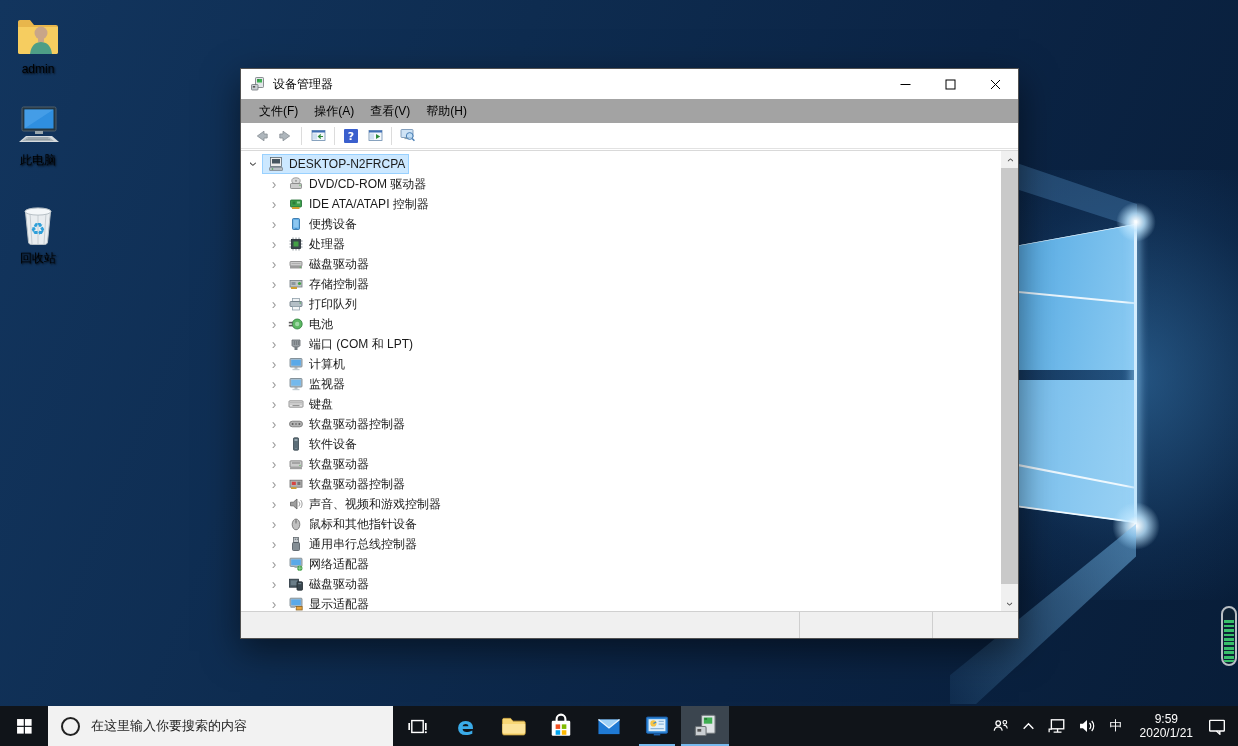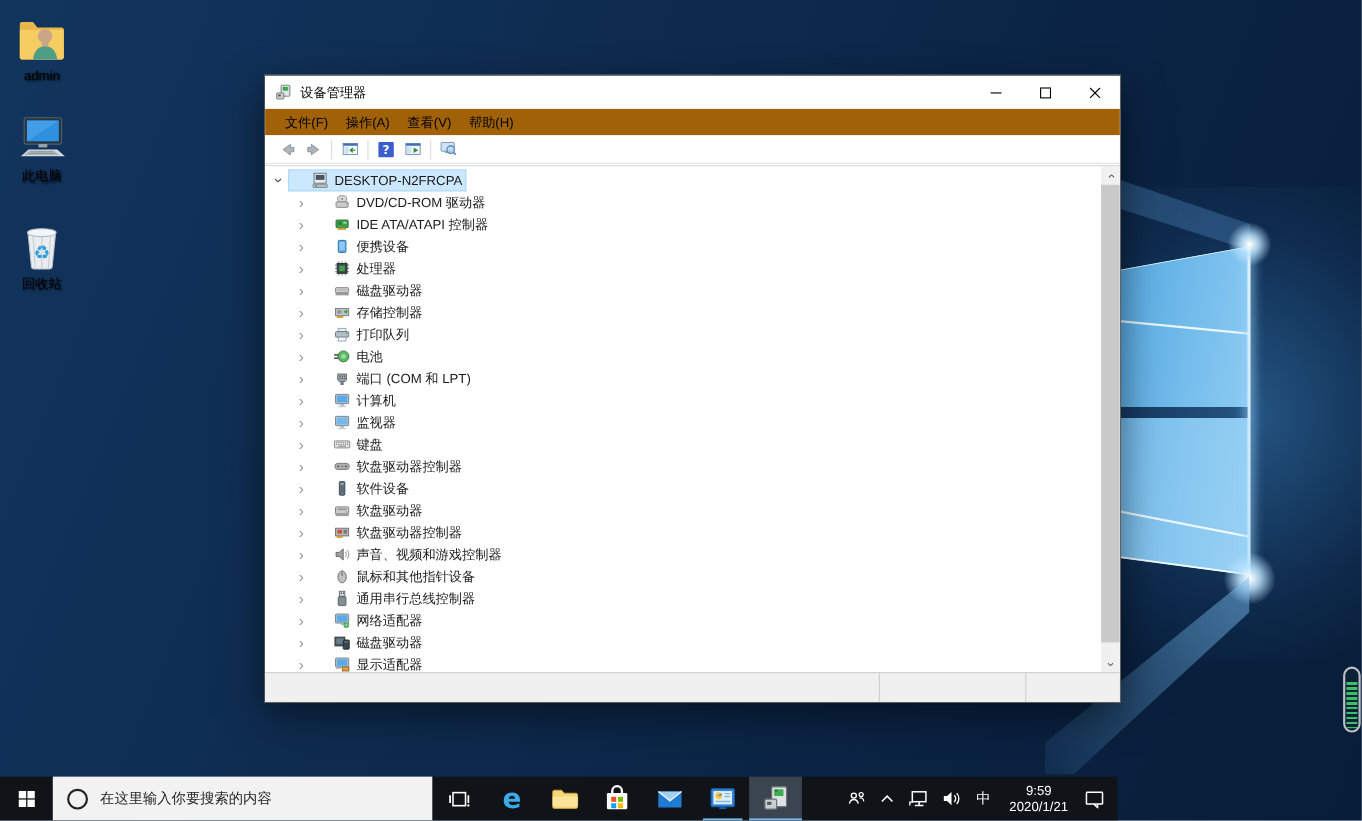--- a/index.html
+++ b/index.html
@@ -47,48 +47,48 @@
   #battery .fill{position:absolute;left:1px;right:1px;bottom:2px;height:42px;
     background:repeating-linear-gradient(to bottom,#38c06a 0 2.5px,#0c2236 2.5px 4.5px);}
   
   #win{left:220px;top:68px;width:779px;height:571px;background:#fff;border:1px solid #515151;
     box-sizing:border-box;box-shadow:0 12px 34px rgba(0,0,0,.5);margin-left:20px;}
   #titlebar{position:absolute;left:0;top:0;right:0;height:30px;background:#fff;display:flex;align-items:center;}
   #titlebar .ticon{margin-left:9px;width:16px;height:16px;}
   #titlebar .ttext{margin-left:7px;font-size:12px;color:#000;}
   #titlebar .spacer{flex:1;}
   .winbtn{width:45px;height:29px;display:flex;align-items:center;justify-content:center;}
-  #menubar{position:absolute;left:0;top:30px;right:0;height:24px;background:#a16207;display:flex;align-items:center;padding-left:10px;box-sizing:border-box;}
+  #menubar{position:absolute;left:0;top:30px;right:0;height:24px;background:#a3a3a3;display:flex;align-items:center;padding-left:10px;box-sizing:border-box;}
   .menu-item{font-size:12px;color:#000;padding:3px 8px;}
   #toolbar{position:absolute;left:0;top:54px;right:0;height:26px;background:#fff;border-bottom:1px solid #e2e2e2;
     display:flex;align-items:center;padding-left:8px;box-sizing:border-box;}
   .tbtn{width:24px;height:22px;display:flex;align-items:center;justify-content:center;}
   .tsep{width:1px;height:18px;background:#dcdcdc;margin:0 4px;}
   #treeview{position:absolute;left:0;top:81px;width:777px;height:463px;background:#fff;border-top:1px solid #d9d9d9;
     box-sizing:border-box;overflow:hidden;}
   #treerows{position:absolute;left:0;top:3px;right:17px;}
   .tree-row{height:20px;display:flex;align-items:center;font-size:12px;color:#1a1a1a;white-space:nowrap;}
   .tree-row .chev{width:18px;text-align:center;color:#9a9a9a;font-size:14px;line-height:14px;}
   .tree-row.root .chev{color:#444;transform:rotate(90deg);}
   .tree-row .ti{width:16px;height:16px;margin-right:5px;}
-  .tree-row .grp{display:flex;align-items:center;padding:1px 3px 1px 20px;}
+  .tree-row .grp{display:flex;align-items:center;padding:1px 3px 1px 5px;}
   .tree-row.selected .grp{background:#cce8ff;outline:1px solid #99d1ff;}
   
   #vscroll{position:absolute;top:0;right:0;width:17px;height:461px;background:#f0f0f0;}
   #vscroll .sbtn{position:absolute;left:0;width:17px;height:17px;display:flex;align-items:center;justify-content:center;color:#505050;font-size:12px;}
   #vscroll .up{top:0;}
   #vscroll .down{bottom:0;}
   #vscroll .chev{display:block;transform:rotate(-90deg);}
   #vscroll .chevd{display:block;transform:rotate(90deg);}
   #vscroll .thumb{position:absolute;left:0;top:17px;width:17px;height:416px;background:#c9c9c9;}
   #statusbar{position:absolute;left:0;bottom:0;right:0;height:27px;background:#f0f0f0;border-top:1px solid #d0d0d0;box-sizing:border-box;}
   #statusbar .div1{position:absolute;left:558px;top:0;bottom:0;width:1px;background:#cfcfcf;}
   #statusbar .div2{position:absolute;left:691px;top:0;bottom:0;width:1px;background:#cfcfcf;}
   
-  #taskbar{left:0;bottom:0;width:1016px;height:40px;background:#101419;display:flex;align-items:stretch;z-index:50;margin-top:28px;}
+  #taskbar{left:0;bottom:0;width:1238px;height:40px;background:#101419;display:flex;align-items:stretch;z-index:50;margin-top:28px;}
   .tb-btn{width:48px;display:flex;align-items:center;justify-content:center;position:relative;}
   #tb-search{width:345px;background:#f2f2f2;display:flex;align-items:center;}
   #tb-search .circ{width:15px;height:15px;border:2px solid #222;border-radius:50%;margin-left:13px;}
   #tb-search .ph{margin-left:11px;font-size:13px;color:#1f1f1f;}
   .runline{position:absolute;bottom:0;height:2px;background:#76b9ed;left:6px;right:6px;}
   .tb-active{background:#3b454f;}
   .tb-active .runline{left:0;right:0;}
   #tray{margin-left:auto;display:flex;align-items:center;}
   .tray-item{display:flex;align-items:center;justify-content:center;height:40px;padding:0 6px;color:#fff;}
   #tray .ime{font-size:13px;padding:0 8px;}

